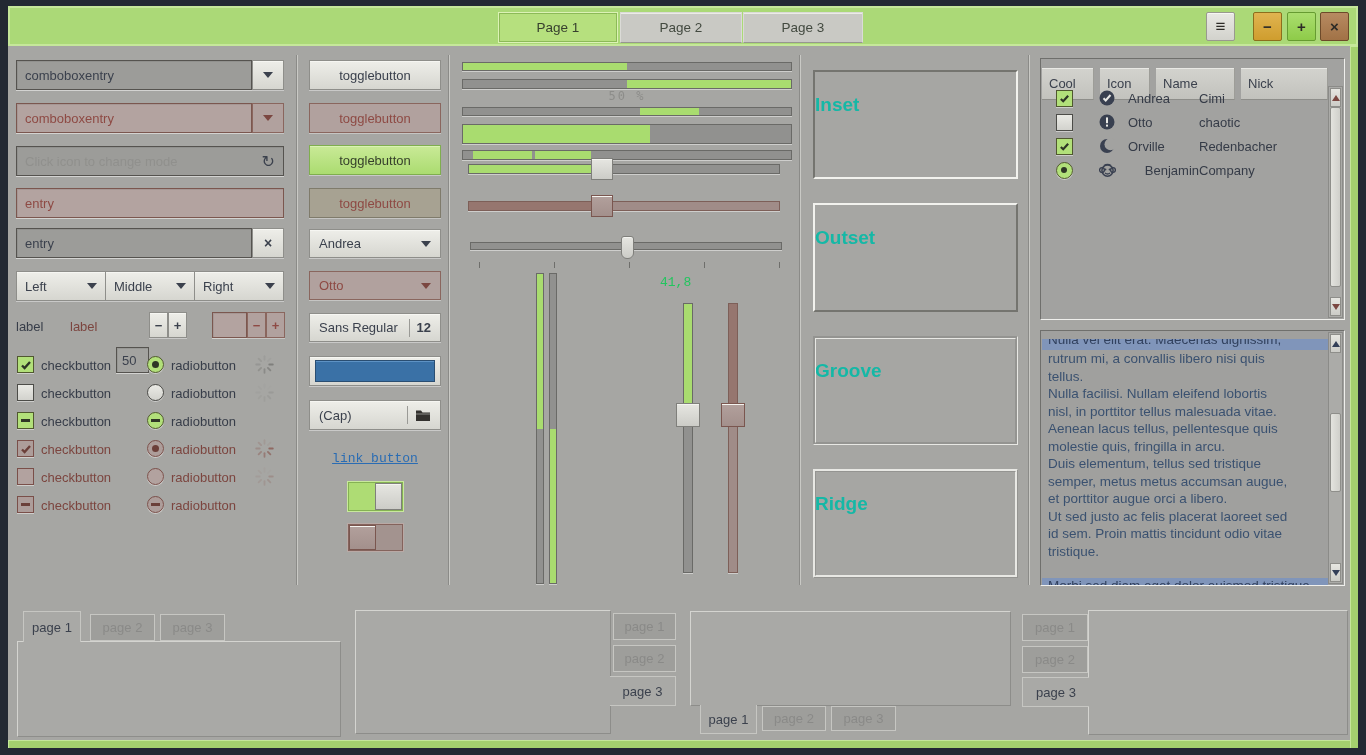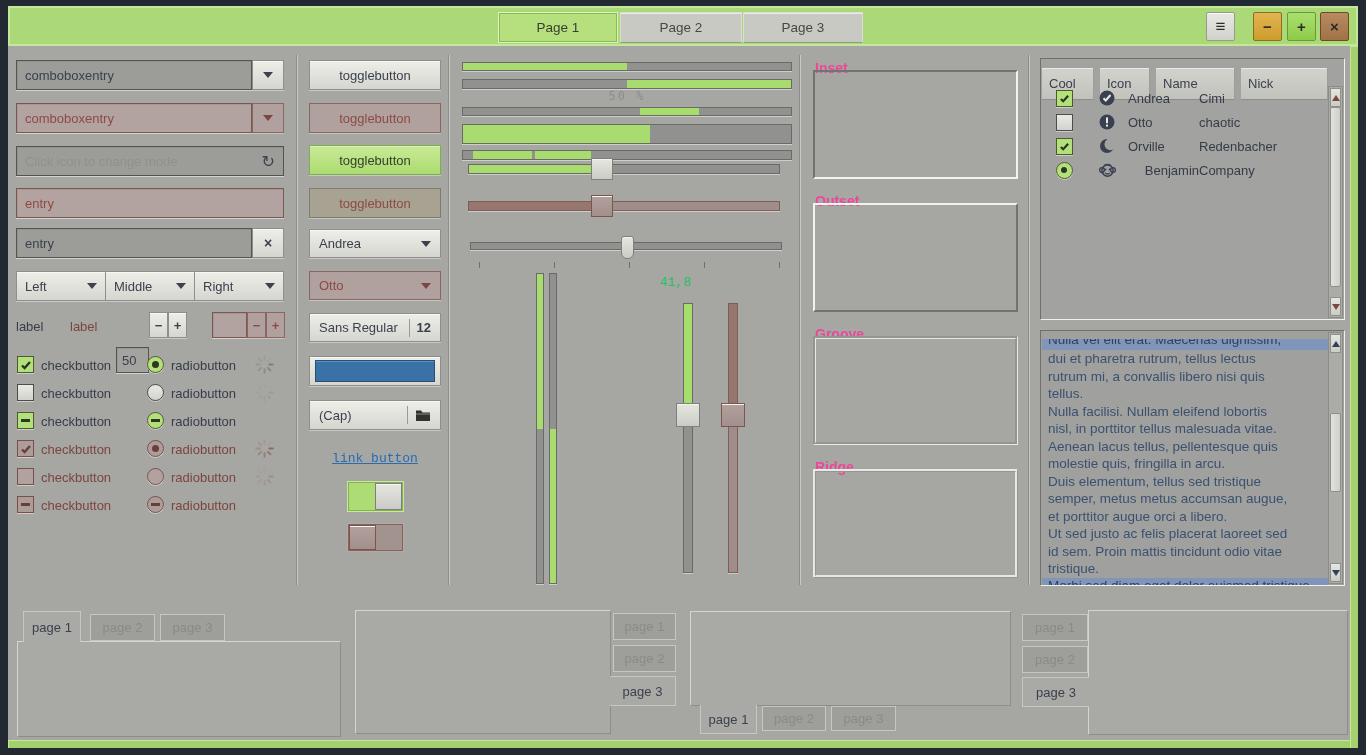--- a/index.html
+++ b/index.html
@@ -42,21 +42,21 @@
   .cb.on,.cb.mixed{background:#b2e07a;border-color:#50582f;}
   .cb.dis{background:#b2a29f;border-color:#7a4f49;}
   .cb.dis.on,.cb.dis.mixed{background:#ad9d9a;}
   .rb{border-radius:50%;}
   .dot{width:7px;height:7px;border-radius:50%;background:#2f3626;}
   .dash{width:9px;height:3px;background:#2f3626;}
   .dis .dot,.dis .dash{background:#6b3f39;}
 
   .lbl{font-size:13px;color:#373d49;line-height:17px;white-space:nowrap;}
   .lbl.dis{color:#7c453f;}
-  .blbl{font-weight:bold;font-size:14px;color:#ec4899;}
+  .blbl{font-weight:bold;font-size:19px;color:#14b8a6;margin-top:34px;}
 
   .trough{background:#91918f;border:1px solid #6a6a67;box-shadow:0 1px 0 rgba(255,255,255,.45);}
   .trough.dis{background:#a08c88;border-color:#7d5f58;}
   .fill{position:absolute;top:0;bottom:0;background:#a9dc6f;}
   .vfill{position:absolute;left:0;right:0;background:#a9dc6f;}
   .fill.m,.vfill.m{background:#96766f;}
   .handle{background:linear-gradient(#e6e6e1,#ccccc7);border:1px solid #7f7f7b;box-shadow:inset 0 1px 0 #f4f4f0;}
   .handle.dis{background:linear-gradient(#b2a09c,#a3908c);border-color:#7a564f;}
   .tick{width:1px;height:6px;background:#6e6e6b;}
 
@@ -486,21 +486,20 @@
           <span class="tri-dn"></span>
         </div>
     </div>
   </div>
 
   <div class="abs tv sunken" style="left:1040px;top:330px;width:305px;height:256px;overflow:hidden;">
     <div class="selline" style="position:absolute;left:1px;right:16px;top:8px;height:11px;padding-left:6px;">
       <div style="margin-top:-7px;">Nulla vel elit erat. Maecenas dignissim,</div>
     </div>
     <div class="tvtext" style="position:absolute;left:7px;top:19px;right:18px;">
-      <div>dui et pharetra rutrum, tellus lectus</div>
       <div>rutrum mi, a convallis libero nisi quis</div>
       <div>tellus.</div>
       <div>Nulla facilisi. Nullam eleifend lobortis</div>
       <div>nisl, in porttitor tellus malesuada vitae.</div>
       <div>Aenean lacus tellus, pellentesque quis</div>
       <div>molestie quis, fringilla in arcu.</div>
       <div>Duis elementum, tellus sed tristique</div>
       <div>semper, metus metus accumsan augue,</div>
       <div>et porttitor augue orci a libero.</div>
       <div>Ut sed justo ac felis placerat laoreet sed</div>

